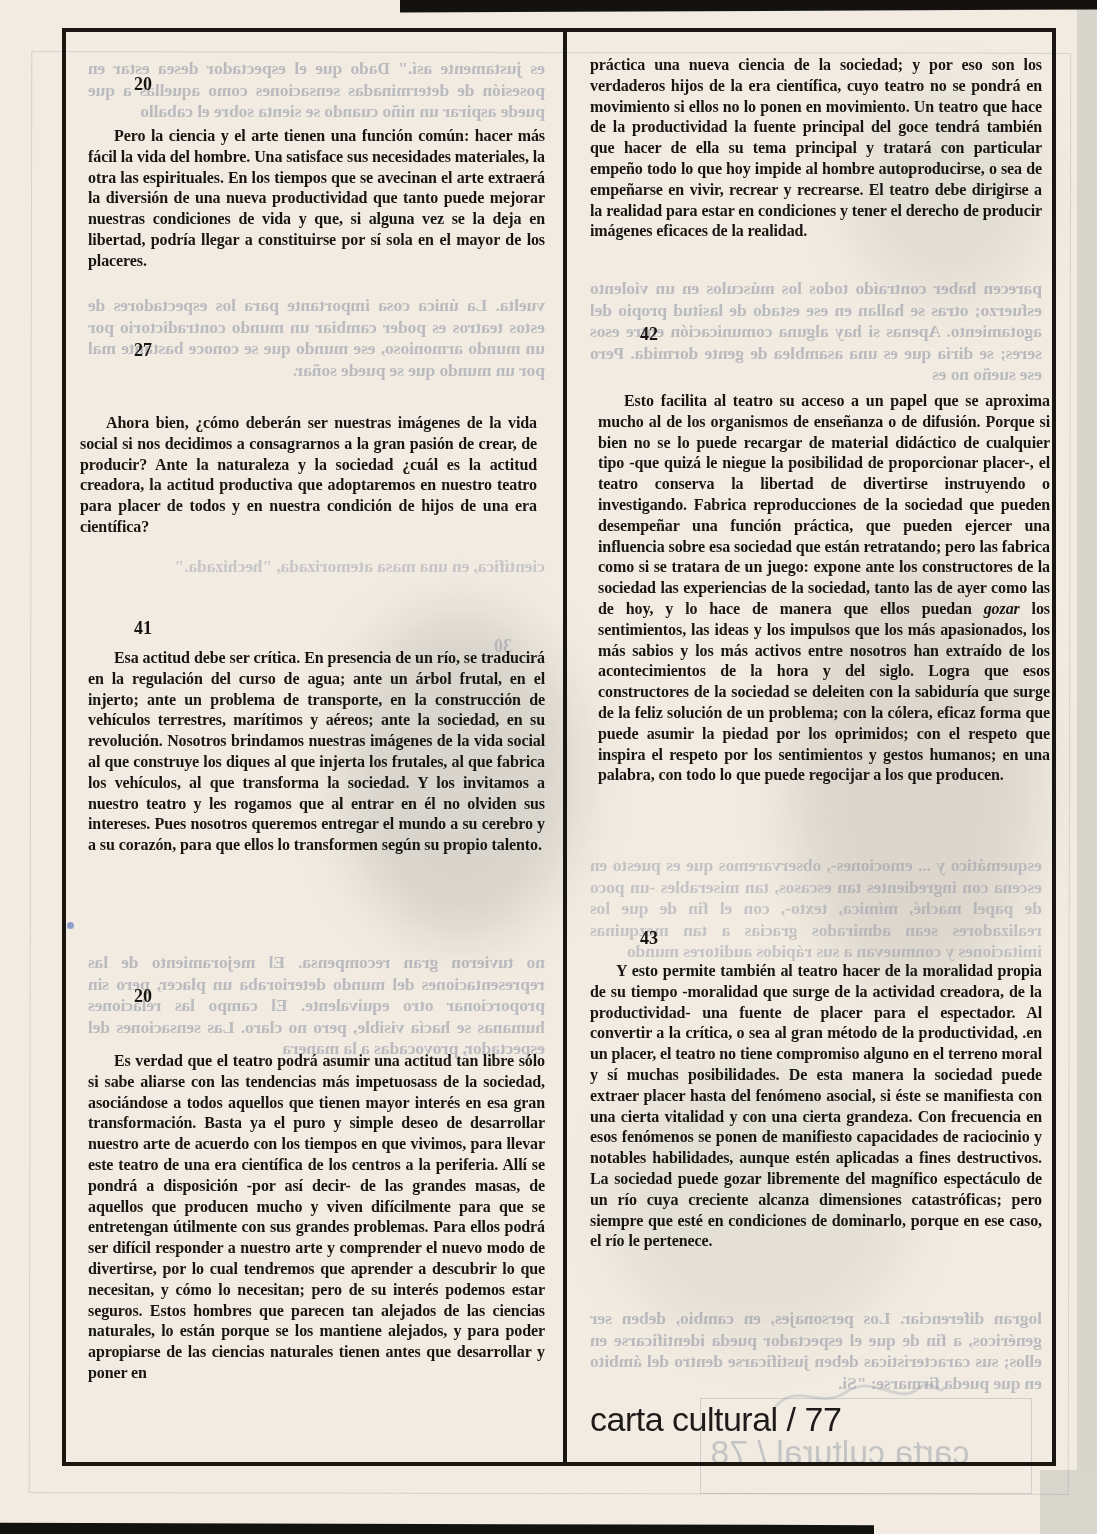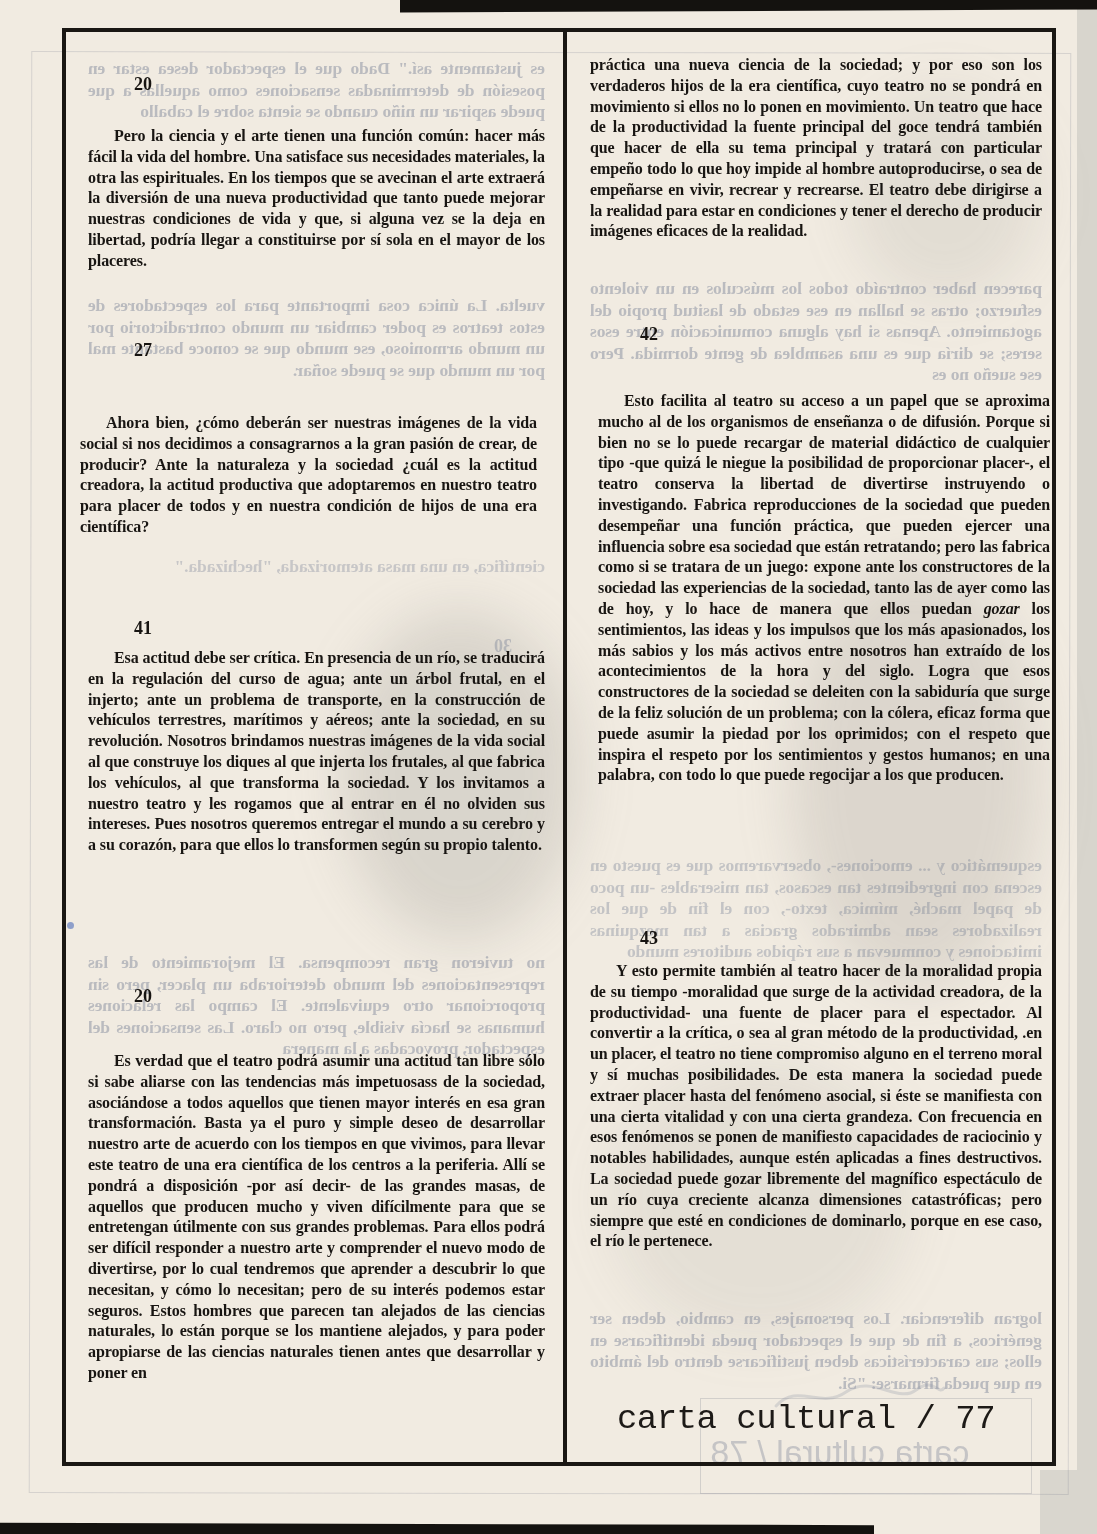--- a/index.html
+++ b/index.html
@@ -53,21 +53,21 @@
   .n25 { left:640px; top:928px; }
   .p20 { left:88px; top:126px; }
   .p21 { left:80px; top:413px; }
   .p22 { left:88px; top:648px; }
   .p23 { left:88px; top:1051px; }
   .pcont { left:590px; top:55px; }
   .p24 { left:590px; top:391px;margin-left:8px; }
   .p25 { left:590px; top:961px; }
 
   .footer { position:absolute; left:590px; top:1400px; width:432px; z-index:4;
-    text-align:center; font-family:Liberation Mono, monospace;
+    text-align:left; font-family:Liberation Sans, sans-serif;
     font-size:34px; color:#1d1a17; letter-spacing:-0.5px; }
 
   
   .bleed { position:absolute; z-index:1; transform:scaleX(-1); text-align:justify;
     font-weight:bold; font-size:17.5px; line-height:21.6px;
     color:rgba(104,114,139,0.40); letter-spacing:-0.1px; }
   .bl0 { left:88px;  top:58px;   width:457px; }
   .bl1 { left:88px;  top:295px;  width:457px; }
   .bl2 { left:88px;  top:556px;  width:457px; color:rgba(104,114,139,0.30); }
   .bl3 { left:468px; top:636px;  width:44px;  font-size:18px; color:rgba(104,114,139,0.35); }

